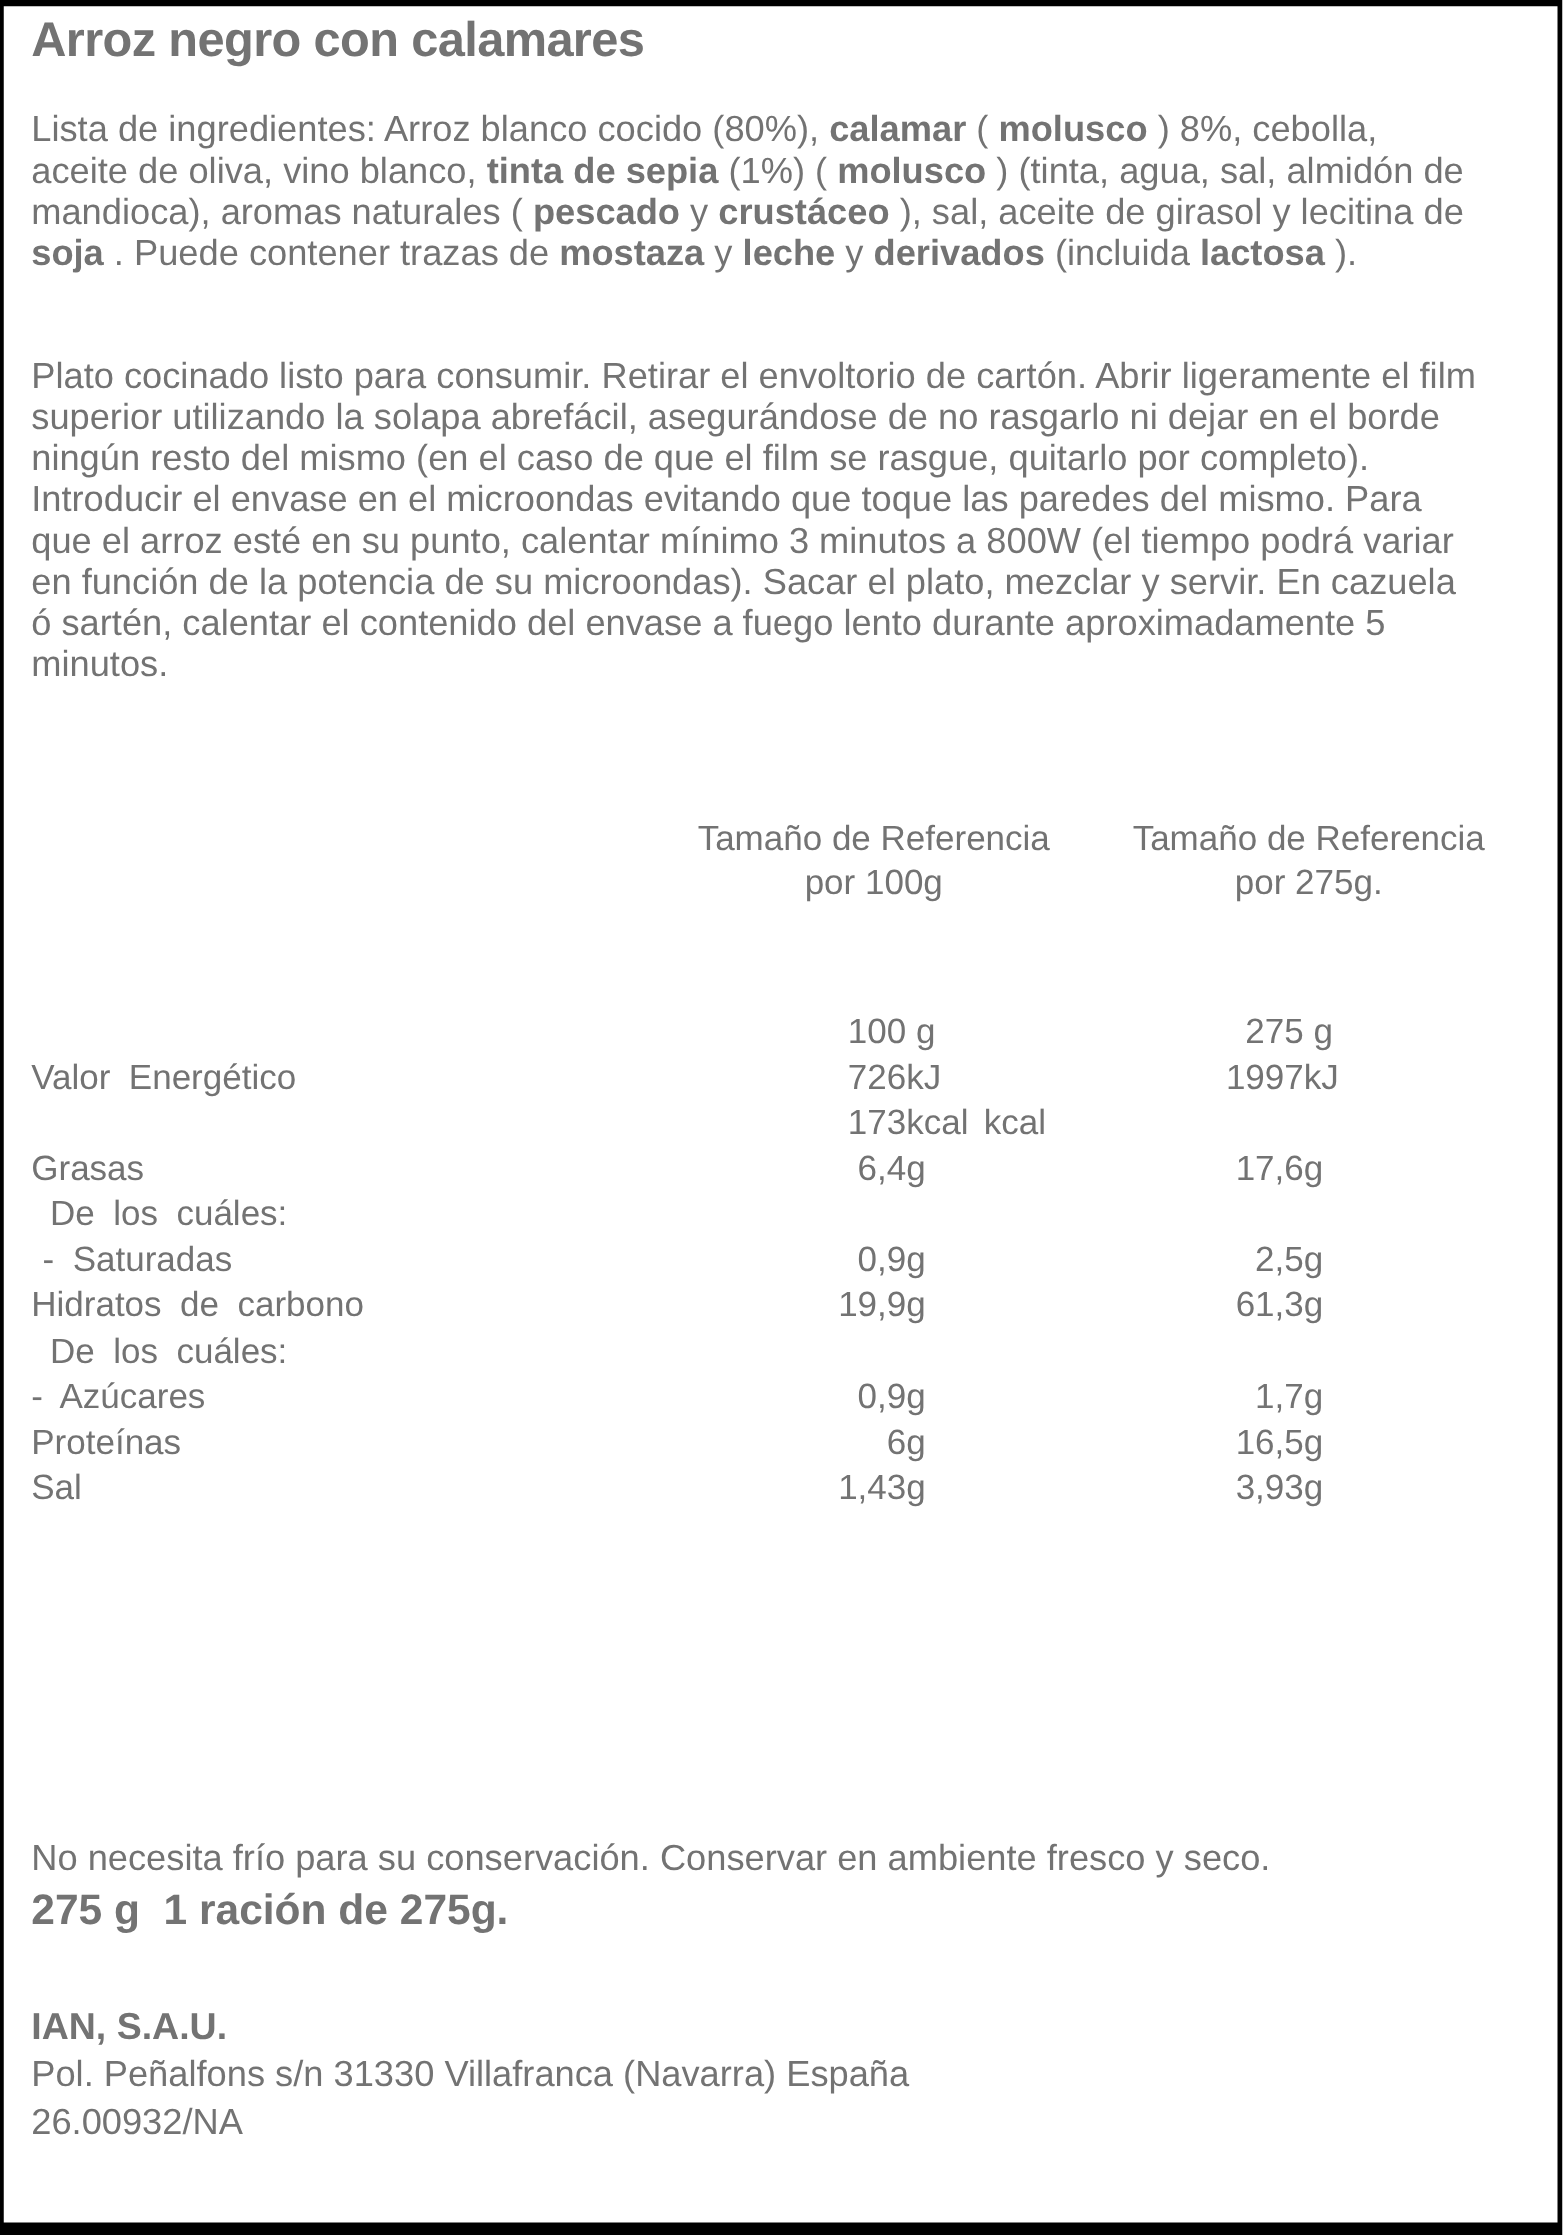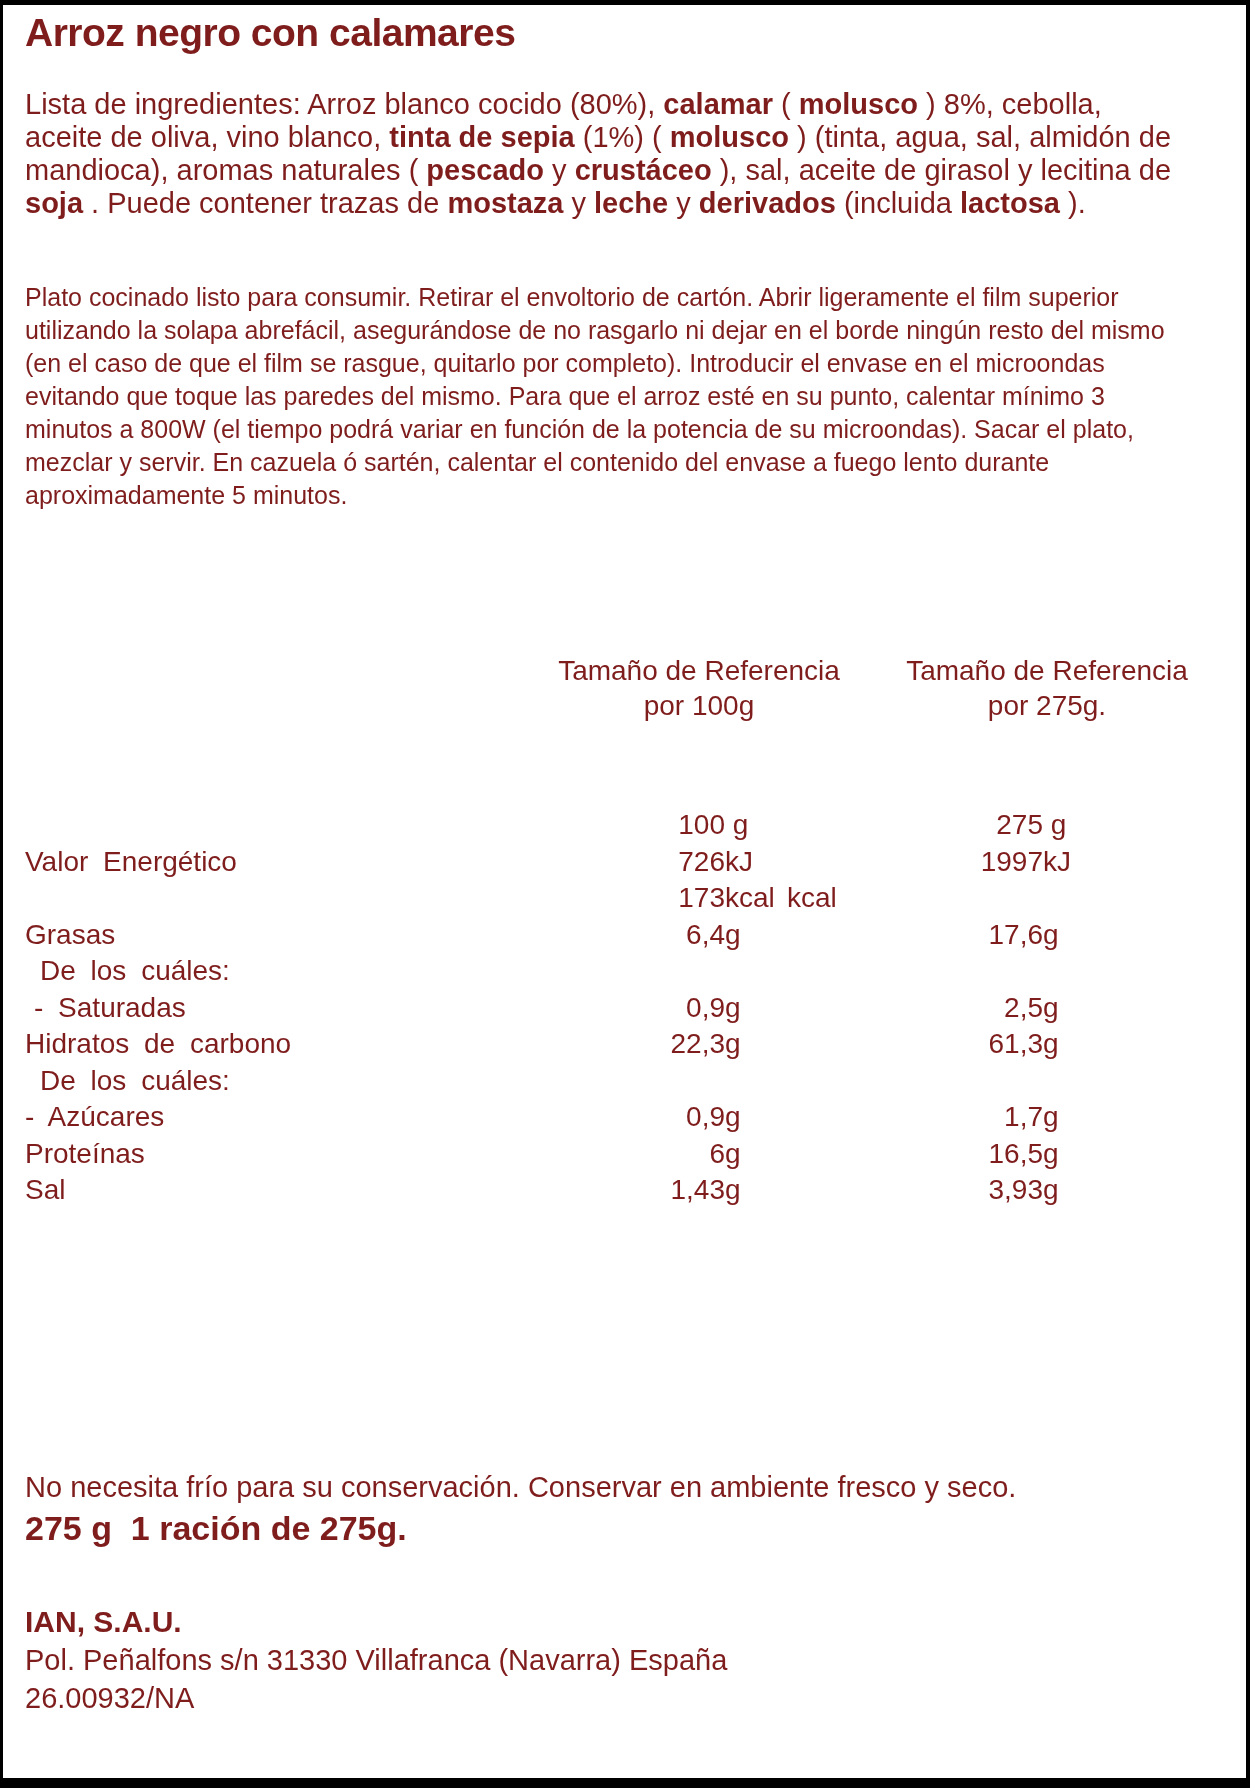--- a/index.html
+++ b/index.html
@@ -5,21 +5,21 @@
   html, body {
     margin: 0;
     padding: 0;
     background: #ffffff;
   }
   .label-frame {
     position: relative;
     width: 1250px;
     height: 1788px;
     background: #ffffff;
-    color: #7f1d1d;
+    color: #737373;
     box-sizing: border-box;
     border-style: solid;
     border-color: #000000;
     border-width: 5px 4px 10px 3px;
     font-family: "Liberation Sans", sans-serif;
     overflow: hidden;
   }
   .abs { position: absolute; }
   .page-title {
     left: 22px; top: 4px;
@@ -31,21 +31,21 @@
   .ingredients {
     left: 22px; top: 54px;
     width: 1160px;
     font-size: 29px;
     line-height: 33px;
   }
   .b { font-weight: bold; }
   .instructions {
     left: 22px; top: 251px;
     width: 1160px;
-    font-size: 25px;
+    font-size: 29px;
     line-height: 33px;
   }
   .n-header {
     top: 648px;
     width: 332px;
     text-align: center;
     font-size: 28px;
     line-height: 35px;
   }
   .n-header-1 { left: 530px; }
@@ -155,21 +155,21 @@
       </div>
       <div class="n-row">
         <span class="n-label" style="padding-left: 31px;">- Saturadas</span>
         <span class="n-num">0,9</span>
         <span class="n-unit">g</span>
         <span class="n-num n-c2">2,5</span>
         <span class="n-unit">g</span>
       </div>
       <div class="n-row">
         <span class="n-label">Hidratos de carbono</span>
-        <span class="n-num">22,3</span>
+        <span class="n-num">19,9</span>
         <span class="n-unit">g</span>
         <span class="n-num n-c2">61,3</span>
         <span class="n-unit">g</span>
       </div>
       <div class="n-row">
         <span class="n-label" style="padding-left: 37px;">De los cuáles:</span>
         <span class="n-num"></span>
         <span class="n-unit"></span>
         <span class="n-num n-c2"></span>
         <span class="n-unit"></span>

